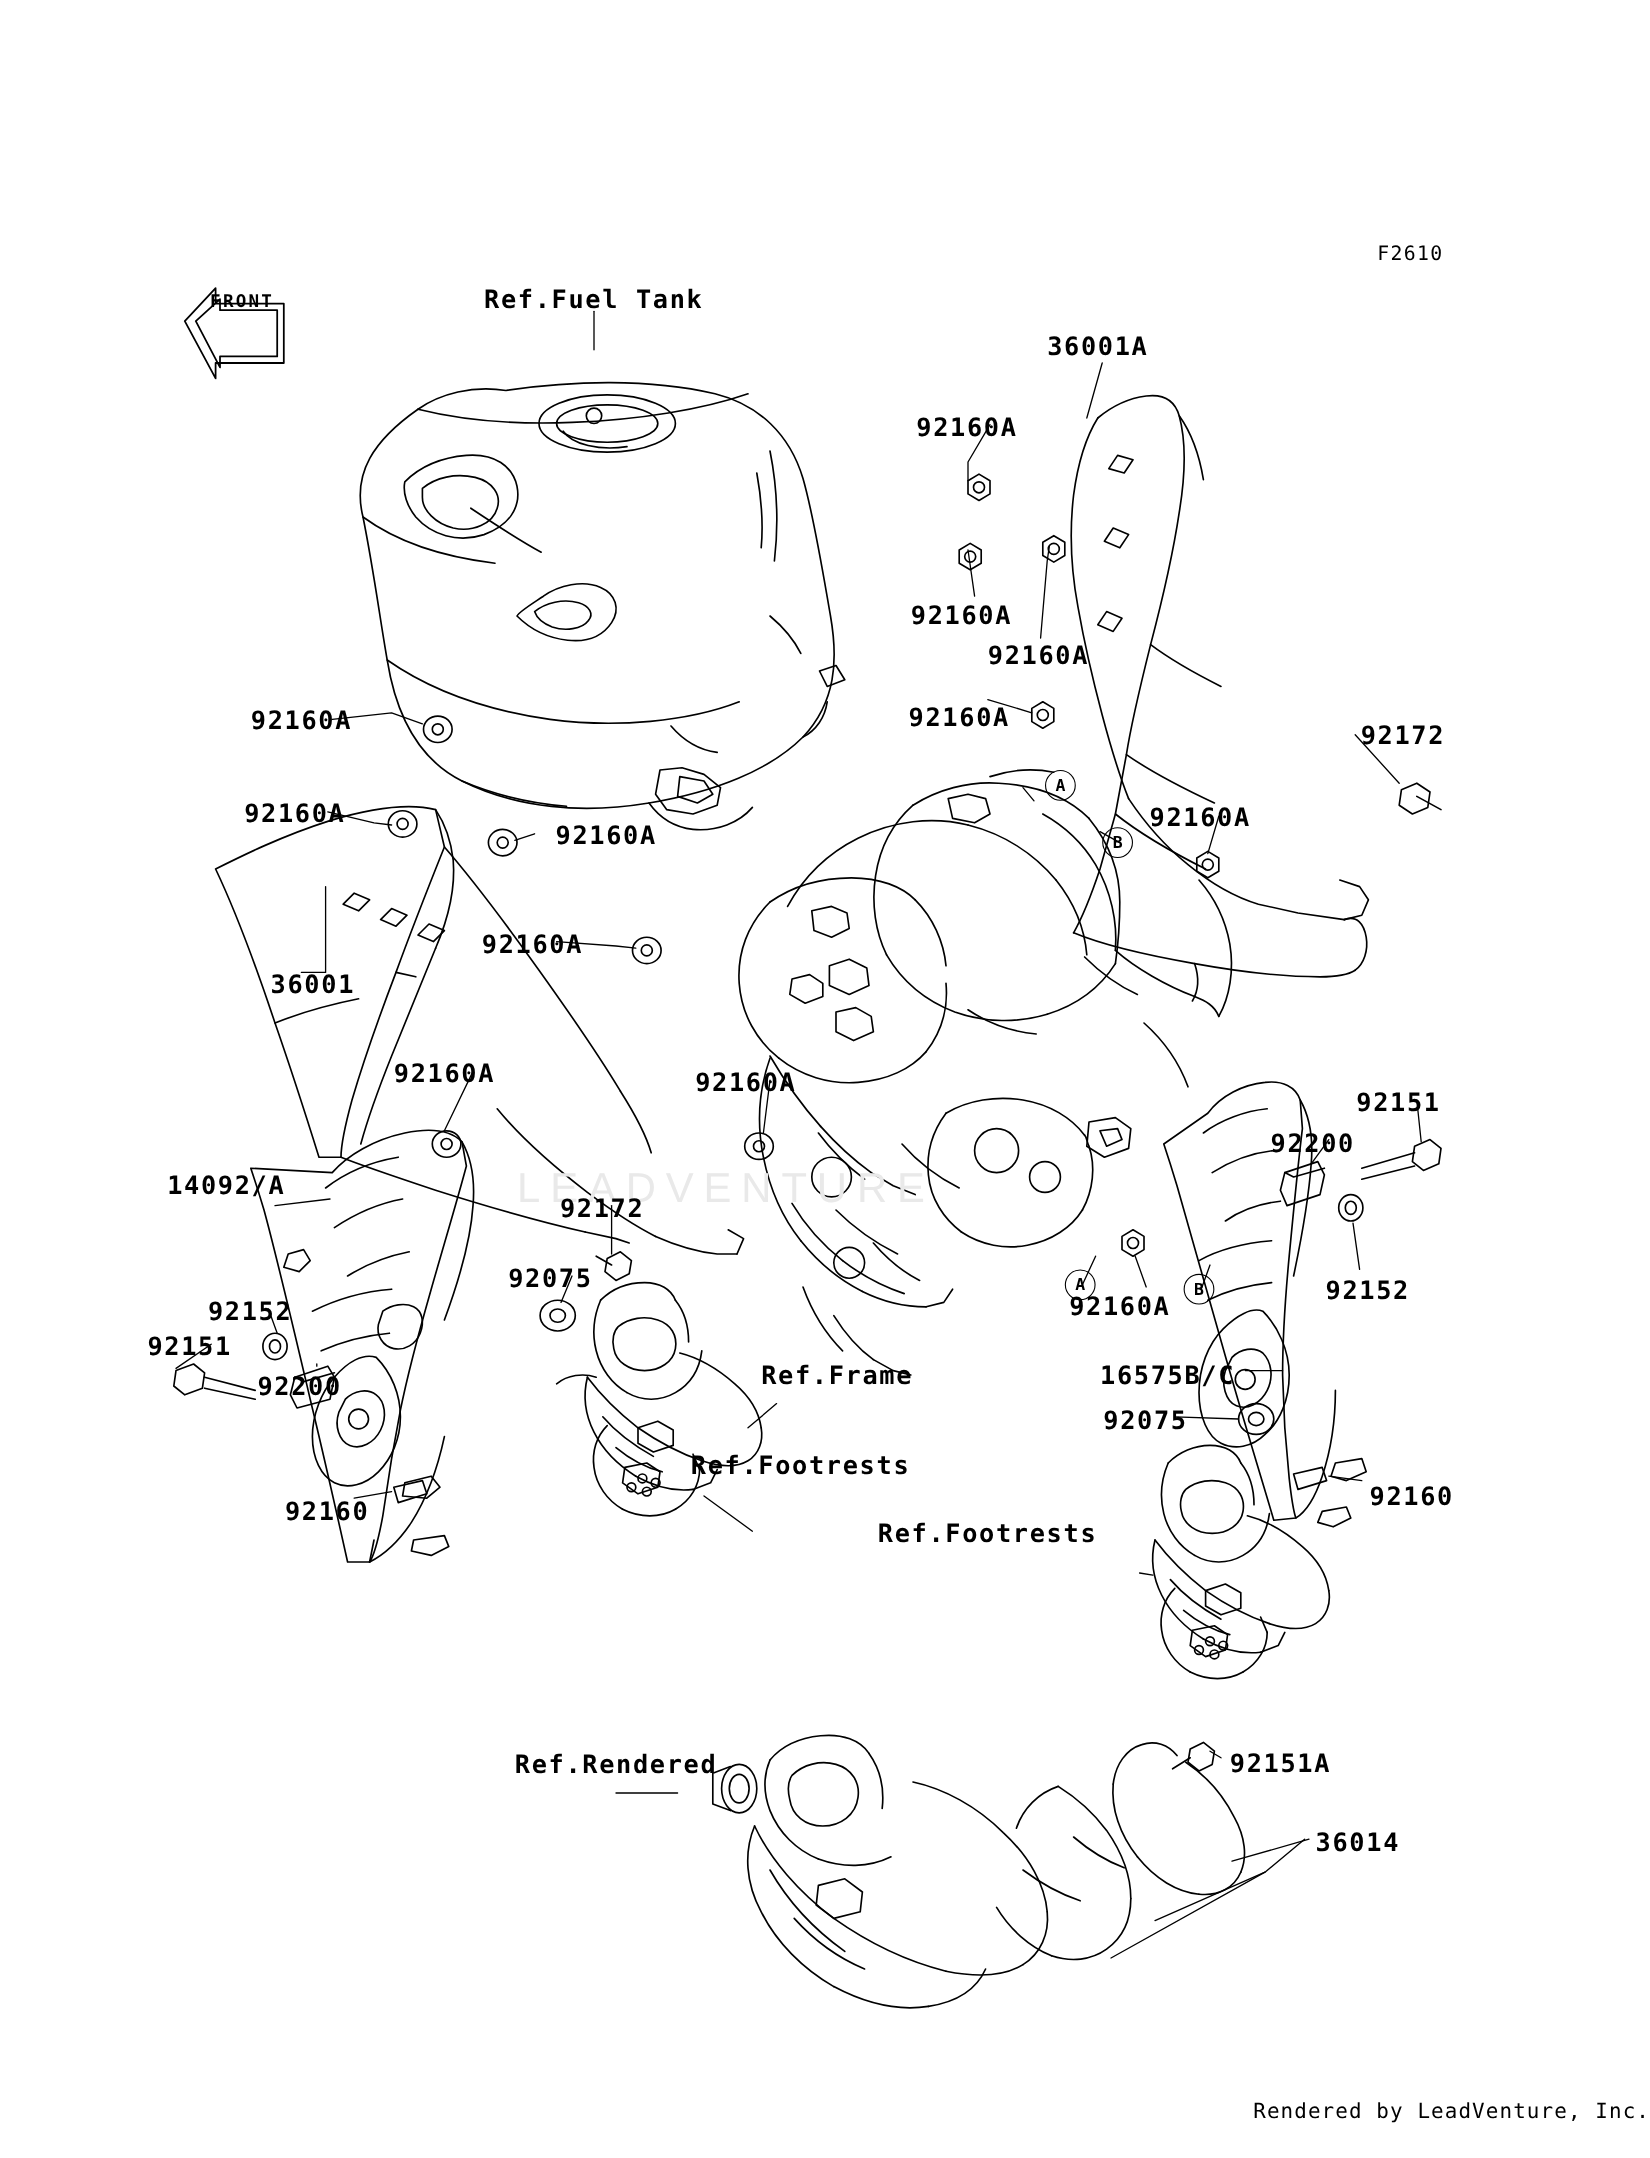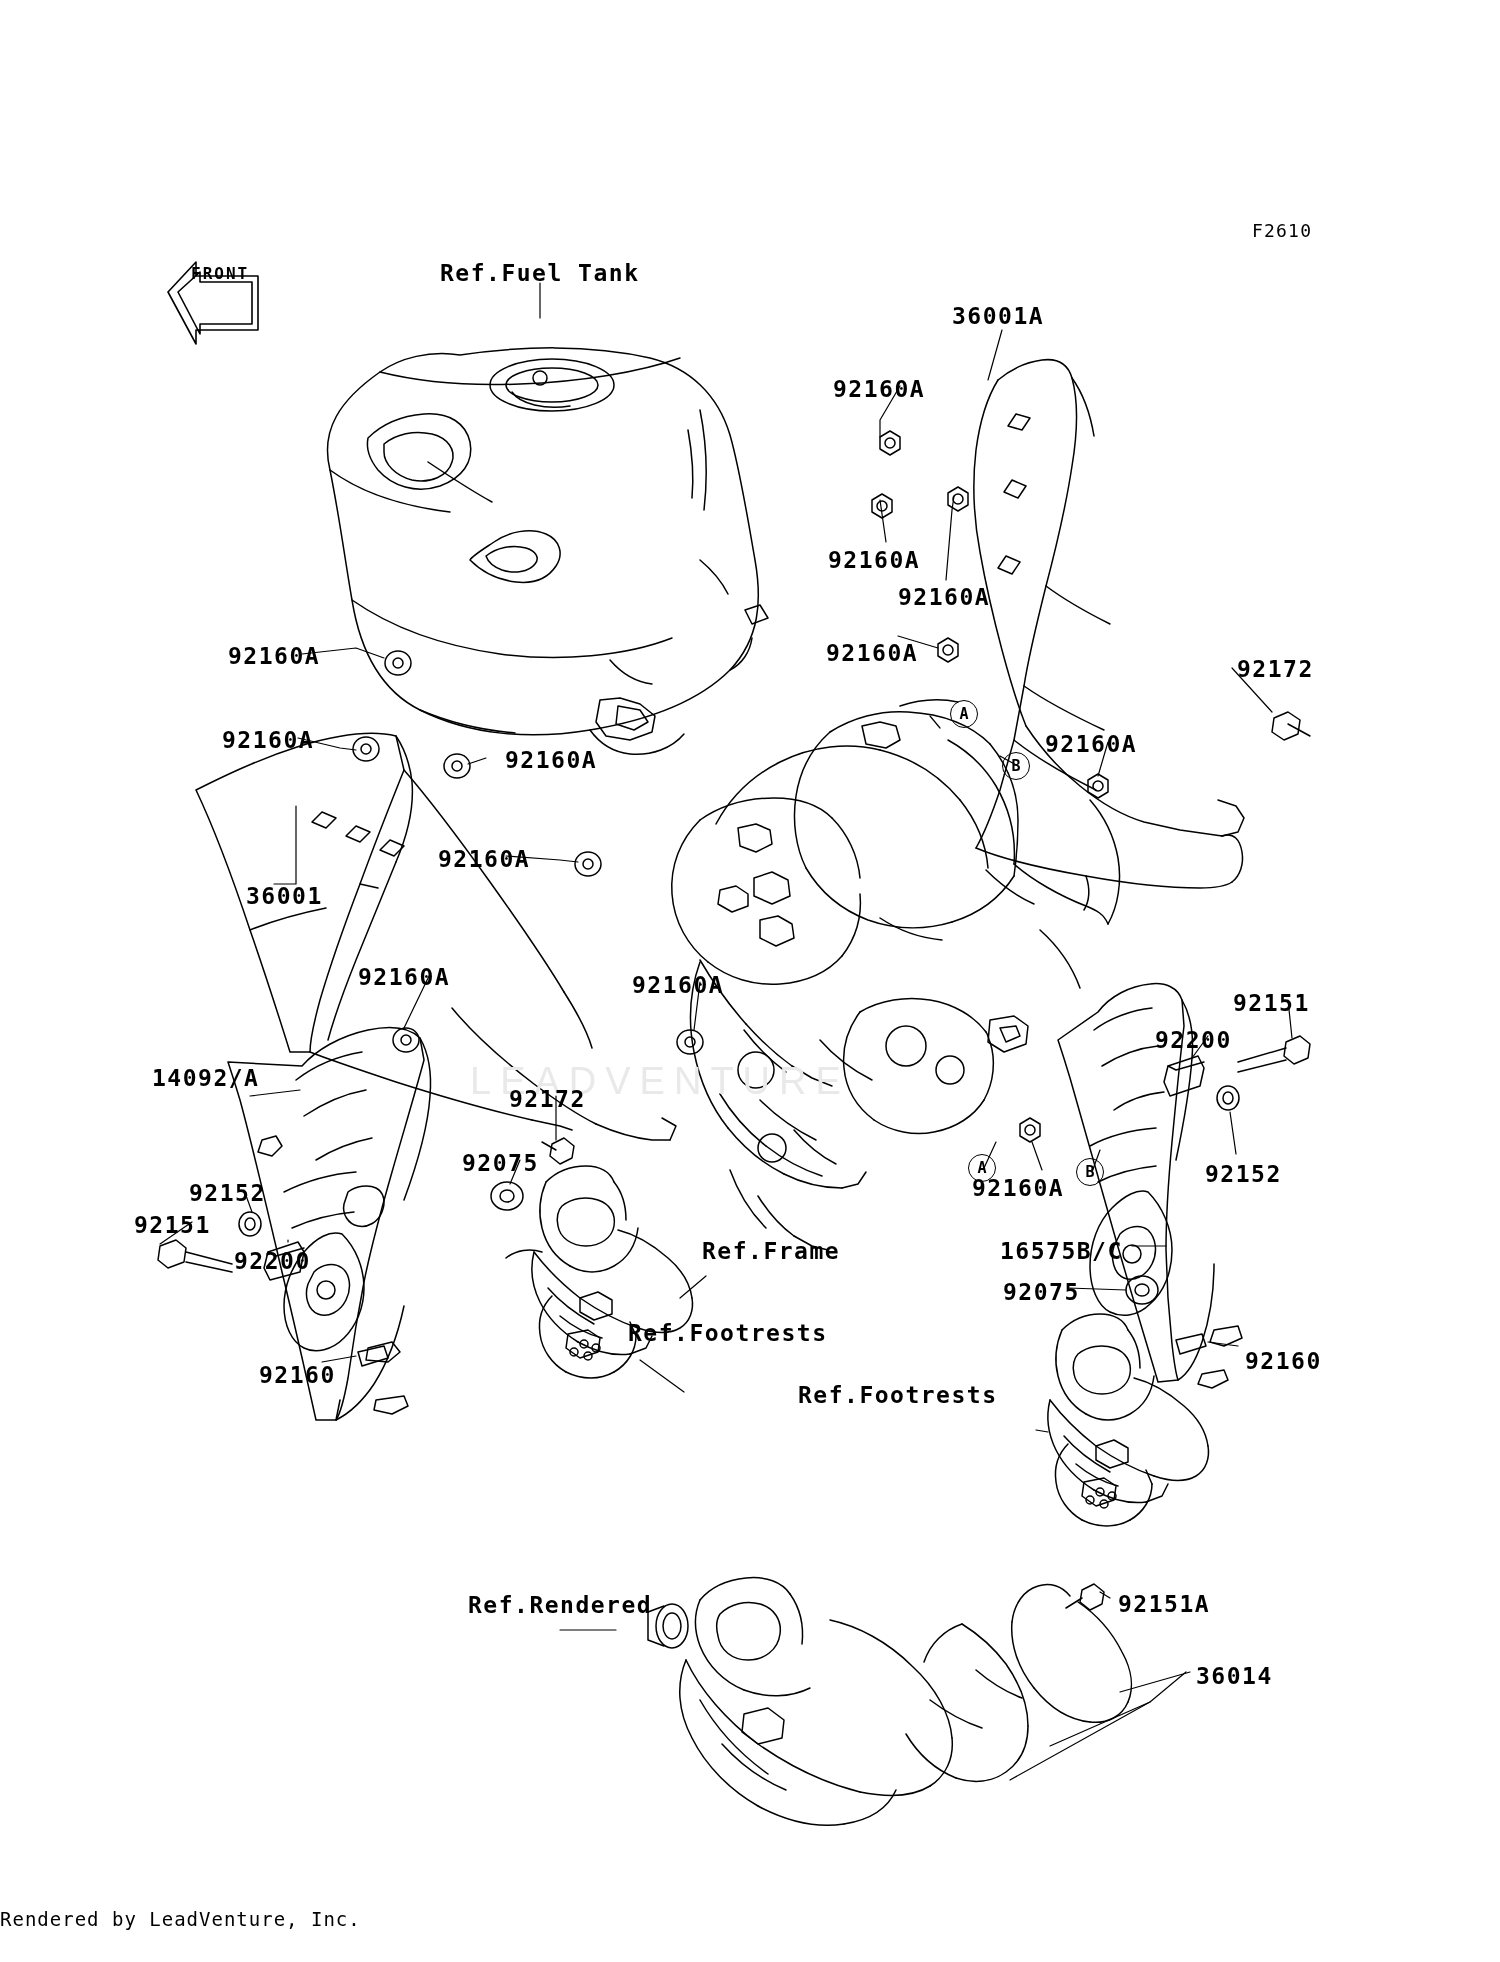--- a/index.html
+++ b/index.html
@@ -34,21 +34,21 @@
   .lbl.code {
     font-size: 18px;
     letter-spacing: 1.2px;
     font-weight: normal;
   }
   .footer {
     position: absolute;
     left: 0;
     top: 1908px;
     width: 1500px;
-    text-align: left;
+    text-align: right;
     font-family: "DejaVu Sans Mono", monospace;
     font-size: 19px;
     letter-spacing: 1px;
     color: #000;
   }
   .watermark {
     position: absolute;
     left: 470px;
     top: 1060px;
     font-family: "Liberation Sans", sans-serif;
@@ -489,21 +489,21 @@
 
 <div class="watermark">LEADVENTURE</div>
 
 <div class="lbl code" style="left:1252px; top:222px;">F2610</div>
 
 <div class="front-badge">
   <div class="txt">FRONT</div>
 </div>
 
 <div class="lbl" style="left:440px; top:262px;">Ref.Fuel Tank</div>
-<div class="lbl" style="left:692px; top:1240px;margin-left:10px;">Ref.Frame</div>
+<div class="lbl" style="left:692px; top:1240px;">Ref.Frame</div>
 <div class="lbl" style="left:628px; top:1322px;">Ref.Footrests</div>
 <div class="lbl" style="left:798px; top:1384px;">Ref.Footrests</div>
 <div class="lbl" style="left:468px; top:1594px;">Ref.Rendered</div>
 
 <div class="circ" style="left:950px; top:700px;">A</div>
 <div class="circ" style="left:1002px; top:752px;">B</div>
 <div class="circ" style="left:968px; top:1154px;">A</div>
 <div class="circ" style="left:1076px; top:1158px;">B</div>
 
 <div id="part-label-layer">

